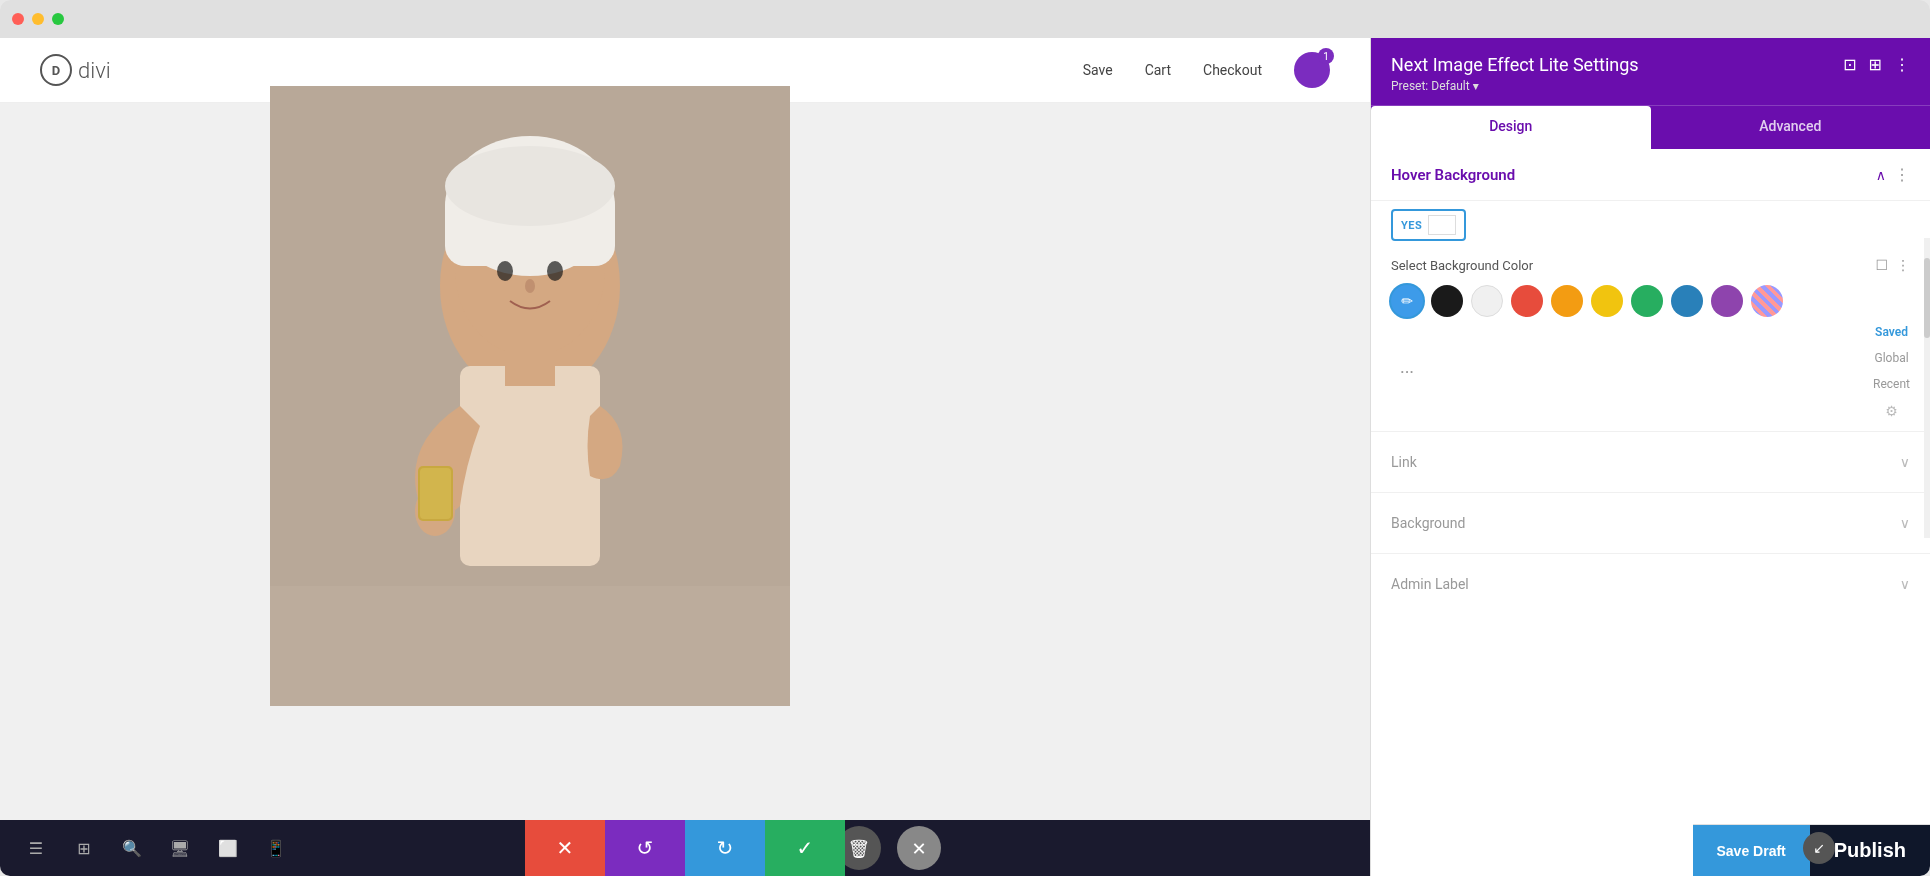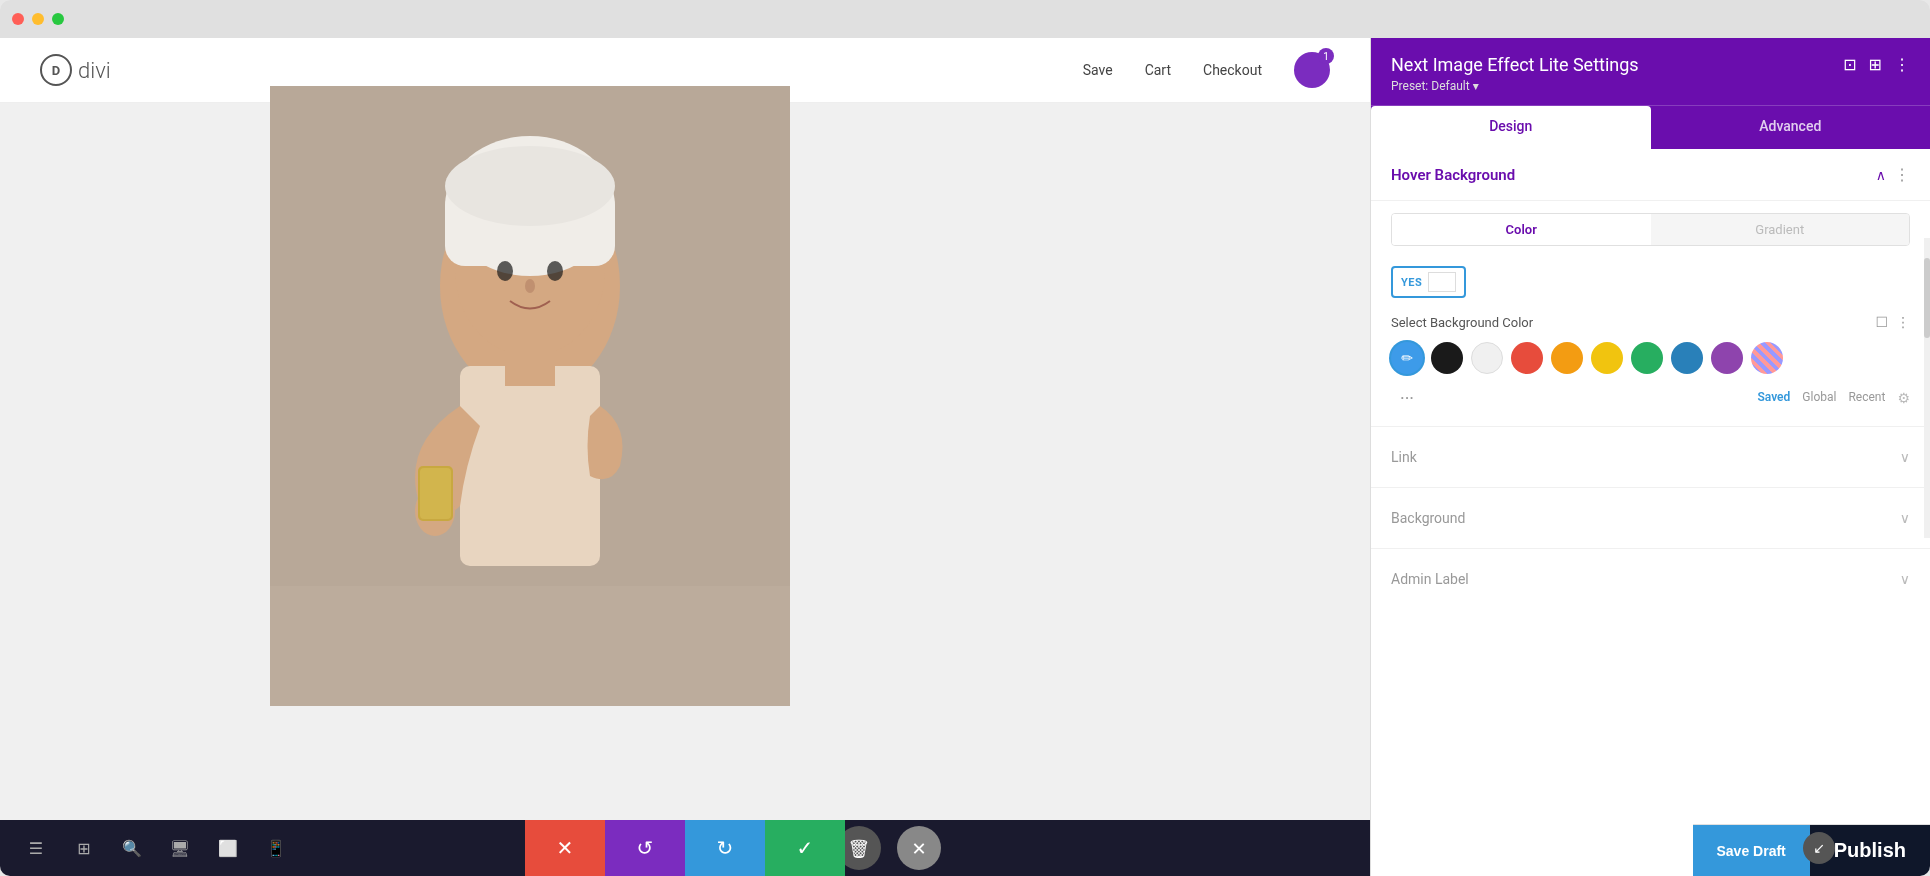--- a/index.html
+++ b/index.html
@@ -421,23 +421,25 @@
 
     .more-swatches {
       width: 32px; height: 32px;
       display: flex; align-items: center; justify-content: center;
       font-size: 18px; color: #999; cursor: pointer;
     }
 
     
     .color-tabs-row {
       display: flex;
+      align-items: center;
       justify-content: flex-end;
       padding: 4px 20px 12px;
       gap: 12px;
+      flex-direction: column;
     }
 
     .color-tab {
       font-size: 12px;
       color: #999;
       cursor: pointer;
     }
 
     .color-tab.active {
       color: #3498db;
@@ -643,24 +645,20 @@
       <div class="panel-content">
 
         <div class="section-header">
           <span class="section-title">Hover Background</span>
           <div class="section-header-actions">
             <span class="section-toggle-icon">∧</span>
             <span class="section-more-icon">⋮</span>
           </div>
         </div>
 
-        <div class="color-gradient-tabs">
-          <div class="cg-tab active">Color</div>
-          <div class="cg-tab inactive">Gradient</div>
-        </div>
 
         <div class="field-row">
           <div class="yes-toggle">
             <span class="yes-label">YES</span>
             <div class="yes-color-box"></div>
           </div>
         </div>
 
         <div class="select-bg-row">
           <span class="select-bg-label">Select Background Color</span>

